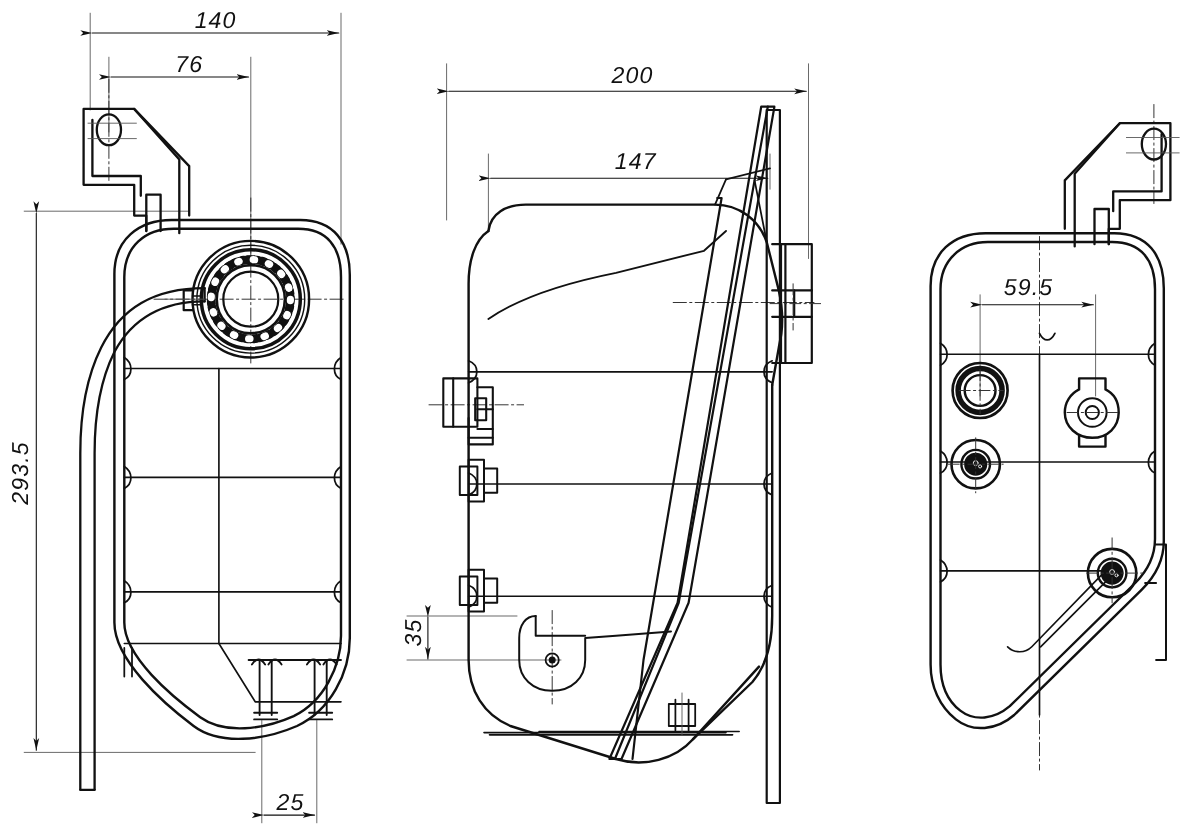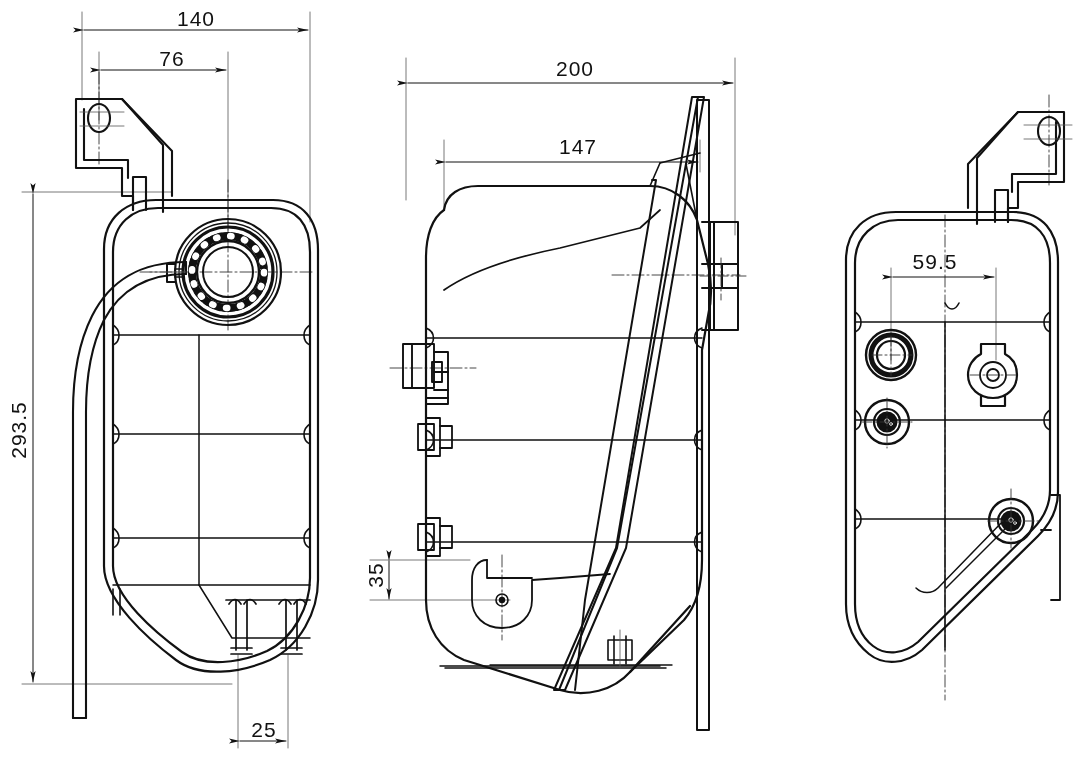--- a/index.html
+++ b/index.html
@@ -2,21 +2,21 @@
 <html><head>
 <meta charset="utf-8">
 <title>Technical Drawing</title>
 <style>
   html,body{margin:0;padding:0;background:#ffffff;}
   body{
     width:1080px;height:759px;
     font-family:"Liberation Sans","DejaVu Sans",sans-serif;
     overflow:hidden;
   }
-  #sheet{position:relative;width:872px;height:759px;background:#ffffff;}
+  #sheet{position:relative;width:872px;height:759px;background:#ffffff;font-style:italic;}
   #sheet svg{position:absolute;left:0;top:0;}
   .dimtext{
     font-family:"Liberation Sans","DejaVu Sans",sans-serif;
     font-size:21px;
     fill:#111111;
     letter-spacing:1px;
   }
 </style>
 </head>
 <body>

